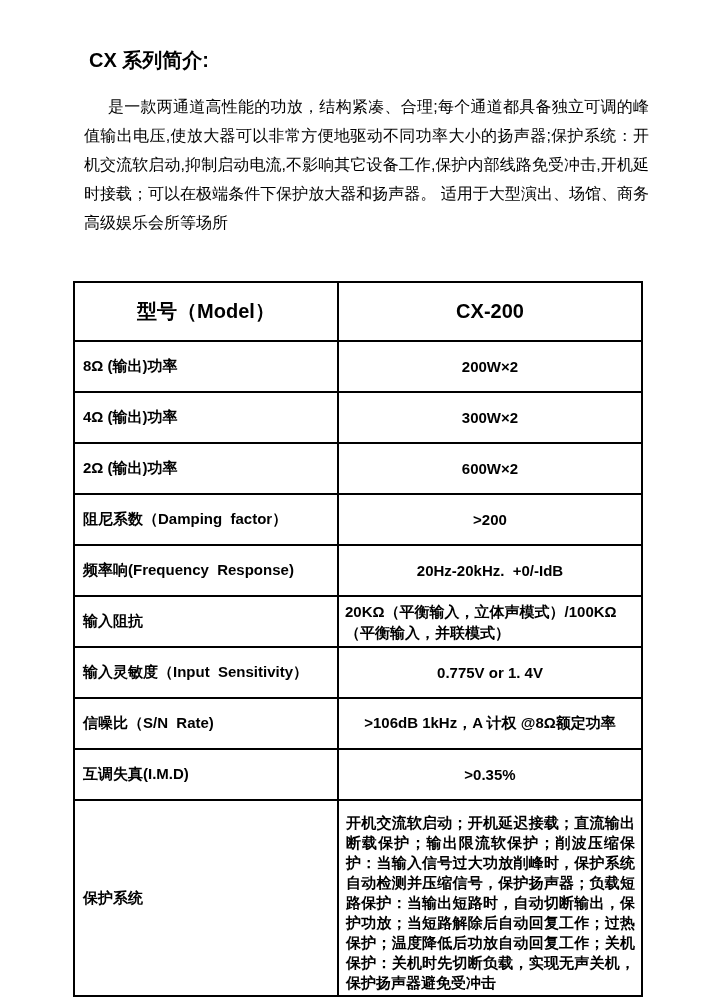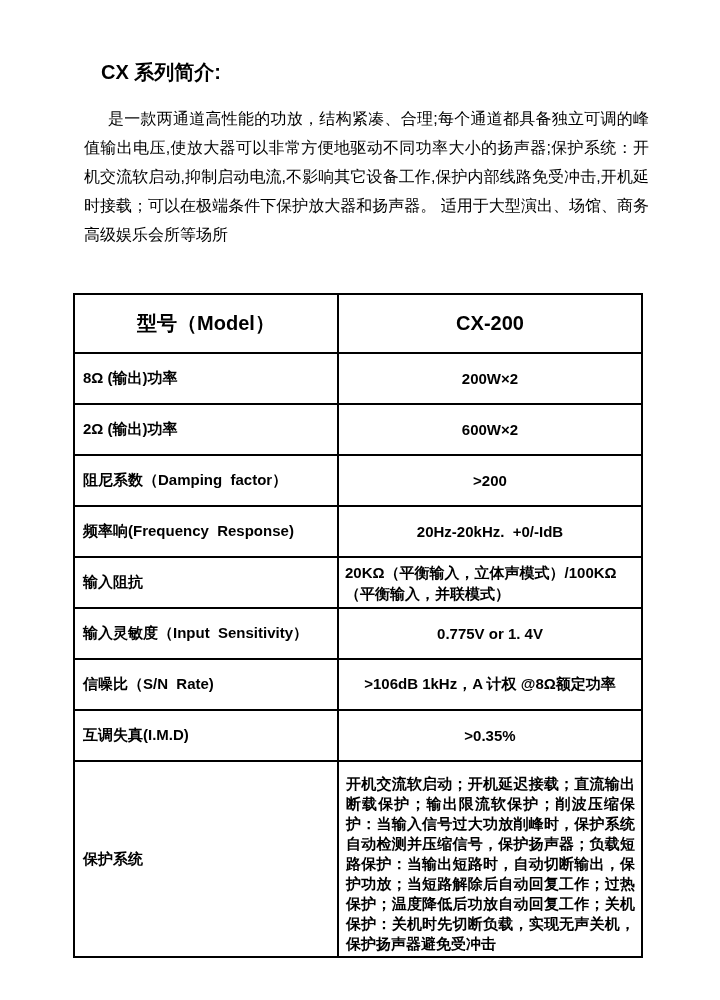--- a/index.html
+++ b/index.html
@@ -4,21 +4,21 @@
 <style>
   * { box-sizing: border-box; }
   html, body { margin: 0; padding: 0; }
   body {
     width: 720px; height: 1000px;
     background: #ffffff; color: #000000;
     font-family: "Liberation Sans", sans-serif;
     overflow: hidden;
   }
   .doc-title {
-    margin: 16px; padding: 44px 0 0 85px;
+    margin: 4px; padding: 44px 0 0 85px;
     font-size: 20px; line-height: 24px;
     font-weight: bold;
   }
   .intro {
     margin: 20px 0 0 84px;
     width: 565px; height: 174px; overflow: hidden;
     font-size: 16px; line-height: 29px;
     text-align: justify; text-indent: 24px;
   }
   table.spec {
@@ -86,20 +86,24 @@
     <tbody>
       <tr class="hdr">
         <td>型号（Model）</td>
         <td>CX-200</td>
       </tr>
       <tr>
         <td class="lbl">8Ω (输出)功率</td>
         <td class="val">200W×2</td>
       </tr>
       <tr>
+        <td class="lbl">4Ω (输出)功率</td>
+        <td class="val">300W×2</td>
+      </tr>
+      <tr>
         <td class="lbl">2Ω (输出)功率</td>
         <td class="val">600W×2</td>
       </tr>
       <tr>
         <td class="lbl">阻尼系数（Damping  factor）</td>
         <td class="val">&gt;200</td>
       </tr>
       <tr>
         <td class="lbl">频率响(Frequency  Response)</td>
         <td class="val">20Hz-20kHz.  +0/-IdB</td>

